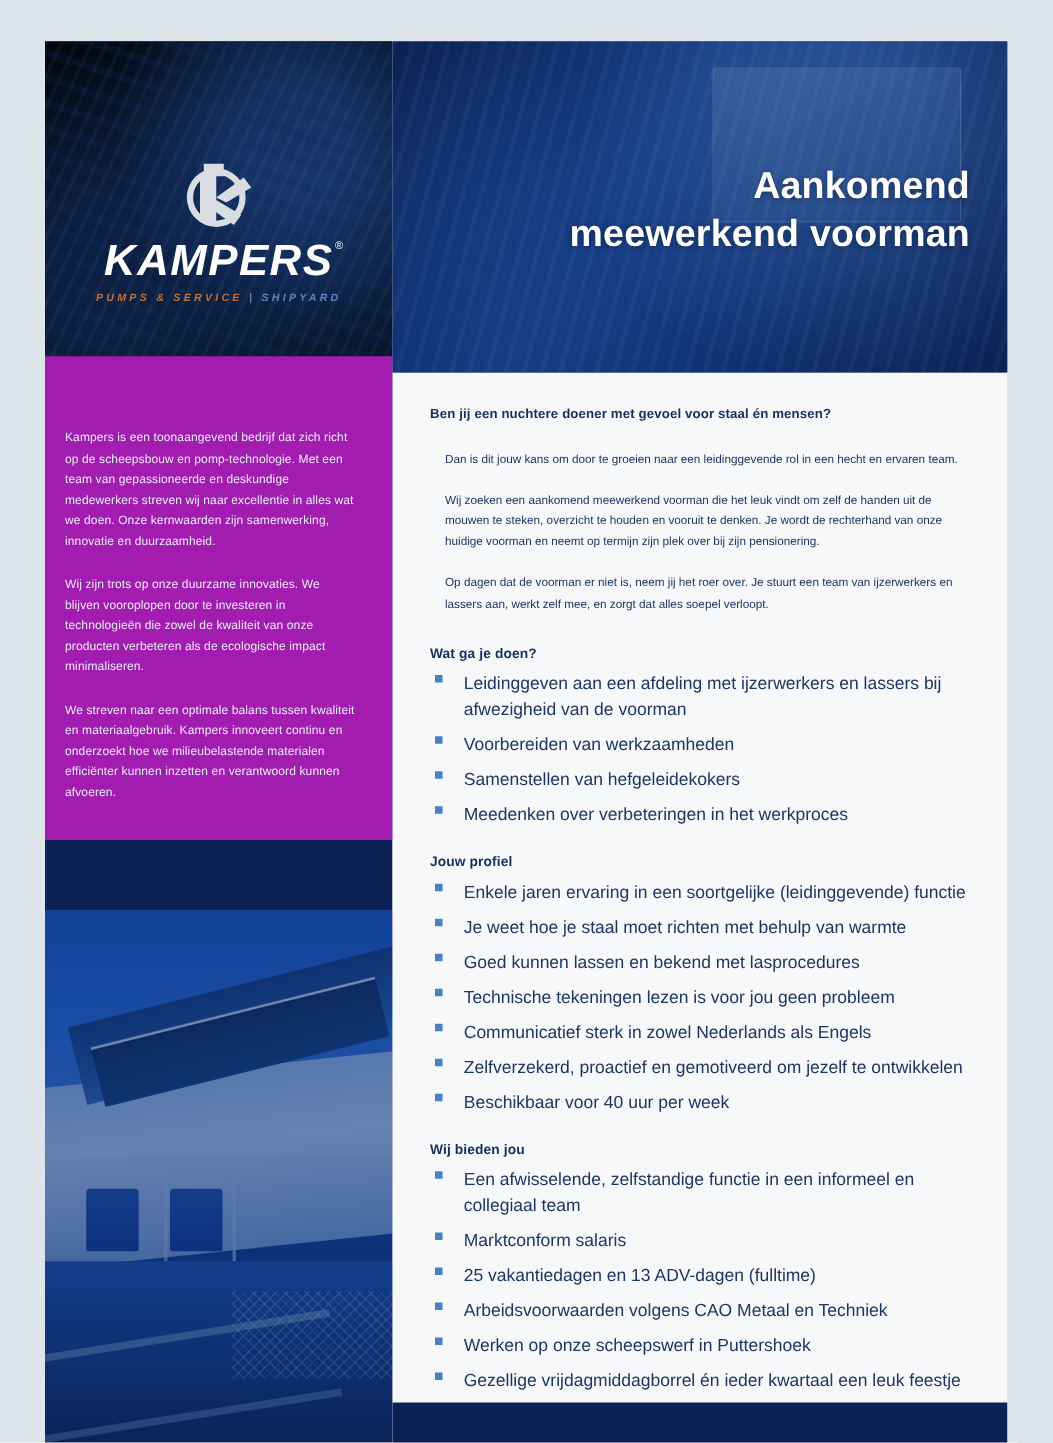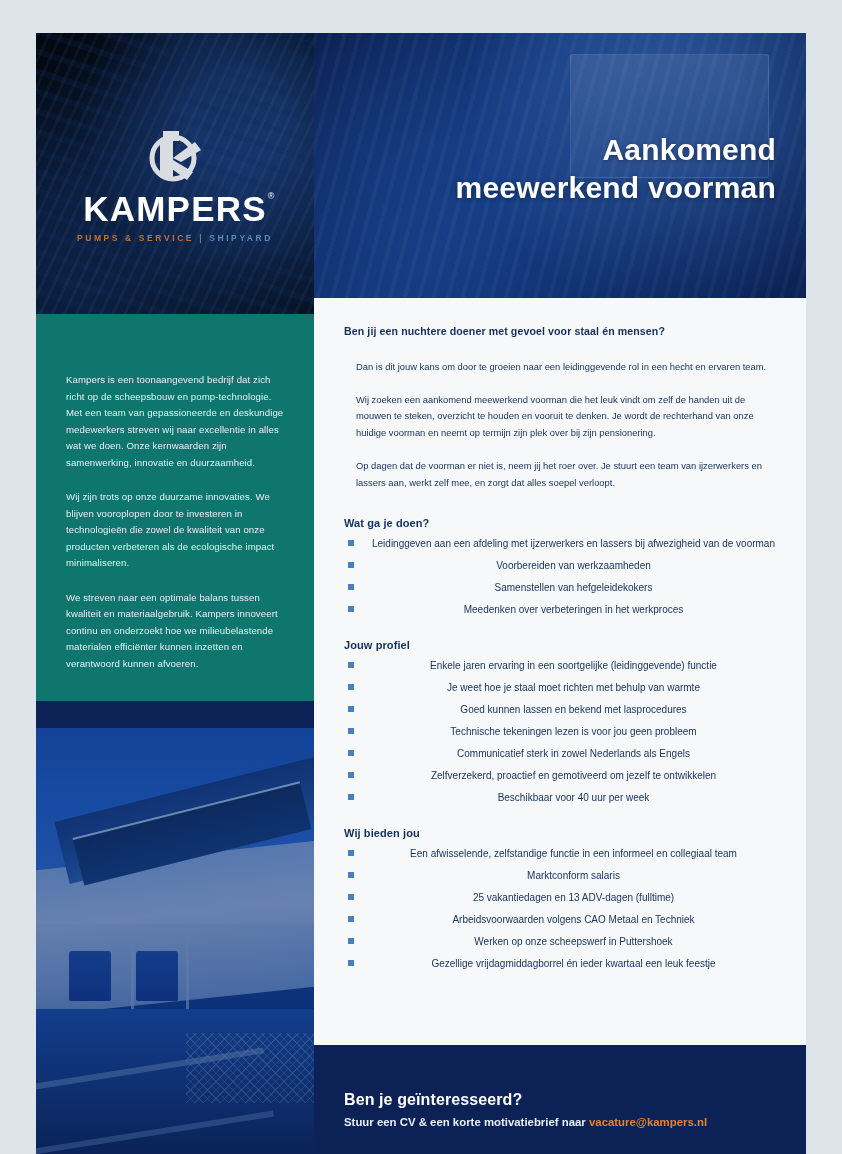--- a/index.html
+++ b/index.html
@@ -29,23 +29,24 @@
     position: relative;
     width: 278px;
     flex: 0 0 278px;
     background: #0c2257;
     overflow: hidden;
   }
 
   
   .logo-panel {
     position: relative;
-    height: 281px;
+    height: 252px;
     overflow: hidden;
     background: #010913;
+    font-style: italic;
   }
   .logo-photo {
     position: absolute;
     inset: 0;
     background:
       radial-gradient(circle at 72% 30%, rgba(30,70,140,.55) 0 16%, rgba(0,0,0,0) 55%),
       radial-gradient(circle at 20% 72%, rgba(18,46,96,.5) 0 18%, rgba(0,0,0,0) 60%),
       radial-gradient(circle at 88% 62%, rgba(24,58,120,.45) 0 14%, rgba(0,0,0,0) 55%),
       linear-gradient(120deg, #02070f 0%, #061227 38%, #03101f 70%, #010810 100%);
   }
@@ -94,22 +95,22 @@
     white-space: nowrap;
   }
   .logo-sub .pumps { color: #c0703a; }
   .logo-sub .divider { color: #6d7f96; margin: 0 5px; }
   .logo-sub .shipyard { color: #5d86bd; }
 
   
   .side-text {
     position: relative;
     z-index: 2;
-    padding: 58px 30px 26px 30px;
-    background: #0f766e;
+    padding: 58px 30px 26px 16px;
+    background: #a21caf;
   }
   .side-text p {
     margin: 0 0 18px 0;
     color: #e8eef6;
     font-size: 9.6px;
     line-height: 1.72;
     letter-spacing: .1px;
   }
   .side-text p:last-child { margin-bottom: 3px; }
 
@@ -307,23 +308,22 @@
   ul.bullets {
     margin: 0;
     padding: 0;
     list-style: none;
   }
   ul.bullets li {
     position: relative;
     padding-left: 27px;
     margin-bottom: 7px;
     color: #1c3663;
-    font-size: 10px;
+    font-size: 14px;
     line-height: 1.5;
-    text-align: center;
   }
   ul.bullets li .sq {
     position: absolute;
     left: 4px;
     top: 4px;
     width: 6px;
     height: 6px;
     background: #4a7fc1;
     display: block;
   }

